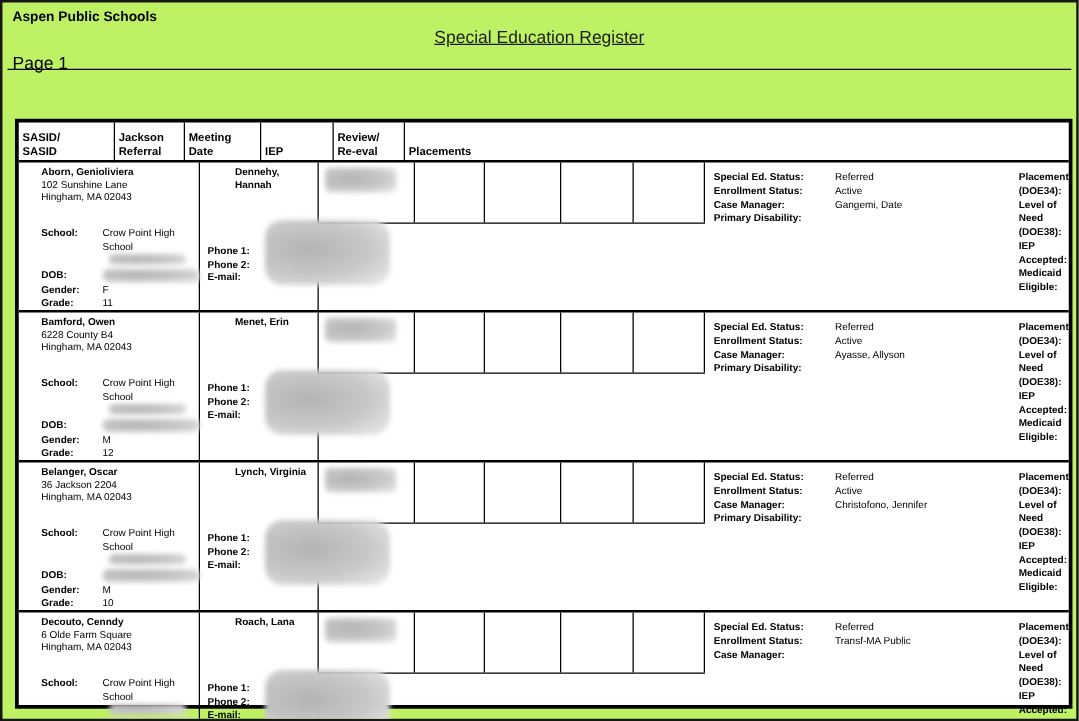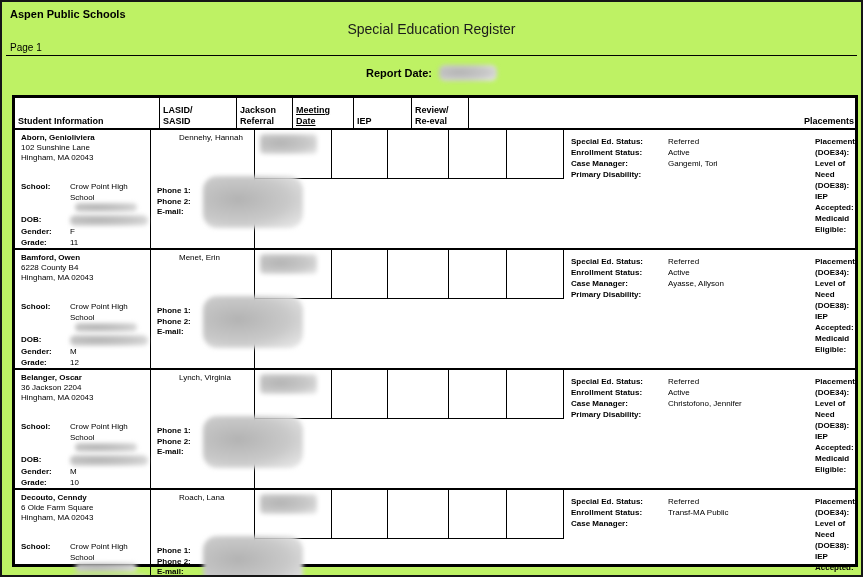--- a/index.html
+++ b/index.html
@@ -4,22 +4,22 @@
 <style>
   * { margin:0; padding:0; box-sizing:border-box; }
   html,body { background:#888; }
   .page {
     position:relative; width:863px; height:577px; background:#bef264;
     border:2px solid #161616; overflow:hidden;
     font-family:"Liberation Sans","DejaVu Sans",sans-serif; color:#000;
     font-size:8px;
   }
   .district { position:absolute; left:8px; top:6px; font-size:11px; font-weight:bold; }
-  .title    { position:absolute; left:0; right:0; top:19px; text-align:center; font-size:14px; color:#1c1c1c; }
-  .pagenum  { position:absolute; left:8px; top:40px; font-size:10px; }
+  .title    { position:absolute; left:0; right:0; top:19px; text-align:center; font-size:14px; color:#1c1c1c;text-decoration:underline; }
+  .pagenum  { position:absolute; left:8px; top:40px; font-size:14px; }
   .page-rule{ position:absolute; left:4px; right:4px; top:53px; border-top:1px solid #000; }
   .report-date-row { position:absolute; left:0; right:0; top:63px; display:flex; justify-content:center; align-items:center; }
   .rd-label { font-size:11px; font-weight:bold; }
 
   .blob {
     display:inline-block;
     background:radial-gradient(ellipse at 35% 45%, #b3b3b3 0%, #c9c9c9 55%, #e9e9e9 95%);
     filter:blur(2px); border-radius:6px;
   }
   .rd-blob   { width:58px; height:16px; margin-left:7px; }
@@ -36,74 +36,66 @@
   .th {
     border-right:1px solid #000; display:flex; flex-direction:column;
     justify-content:flex-end; padding:0 1px 2px 3px;
     font-weight:bold; font-size:9px; line-height:10.5px;
   }
   .th:last-child { border-right:none; }
   .c-student { width:145px; }
   .c-contact { width:155px; }
   .c-lasid   { width:77px; }
   .c-initial { width:56px; }
-  .c-meeting { width:61px;text-decoration:underline; }
+  .c-meeting { width:61px; }
   .c-iep     { width:58px; }
   .c-review  { width:57px; }
-  .c-place   { flex:1;text-align:right; }
+  .c-place   { flex:1; }
 
   .trow { display:flex; flex:1; }
   .trow + .trow { border-top:2px solid #000; }
   .cell { border-right:1px solid #000; }
-  .cell.c-student { padding:3px 2px 0 6px; }
+  .cell.c-student { padding:3px 2px 0 18px; }
   .cell.c-contact { padding:3px 2px 0 6px; position:relative; }
   .c-right { flex:1; display:flex; flex-direction:row; }
   .sub-top { height:49px; flex:none; display:flex; border-bottom:1px solid #000; }
   .sc { border-right:1px solid #000; }
   .sc.c-lasid { padding:4px 0 0 5px; }
   .sc.c-place { border-right:none; }
   .sub-bottom { flex:1; display:flex; padding-top:6px; }
   .status-left { width:251px; flex:none; padding-left:7px; }
   .status-right { flex:1; }
   .srow { display:flex; line-height:11px; font-size:8px; }
   .srow .k { font-weight:bold; }
   .status-left .srow .k { width:97px; flex:none; }
 
   .sname { font-weight:bold; line-height:10px; }
   .addr  { line-height:10px; }
   .kv-block { margin-top:19px; }
   .kv { display:flex; line-height:10.5px; }
   .kv .k { width:49px; flex:none; font-weight:bold; }
   .kv .v { flex:1; }
 
-  .cname { font-weight:normal; line-height:10px;padding-left:22px; }
+  .cname { font-weight:bold; line-height:10px;padding-left:22px; }
   .phone-block { margin-top:43px; }
   .phone-block .k { display:block; font-weight:bold; line-height:10.5px; }
 </style>
 </head>
 <body>
 
 <div class="page">
   <div class="district">Aspen Public Schools</div>
   <div class="title">Special Education Register</div>
   <div class="pagenum">Page 1</div>
   <div class="page-rule"></div>
-  <div class="report-date-row">
-    <span class="rd-label">Report Date:</span>
-    <span class="blob rd-blob"></span>
-  </div>
 
   <div class="report-table">
     <div class="thead">
-      <div class="th c-student">
-        <span>Student Information</span>
-          <span></span>
-      </div>
       <div class="th c-lasid">
-        <span>LASID/</span>
+        <span>SASID/</span>
           <span>SASID</span>
       </div>
       <div class="th c-initial">
         <span>Jackson</span>
           <span>Referral</span>
       </div>
       <div class="th c-meeting">
         <span>Meeting</span>
           <span>Date</span>
       </div>
@@ -173,21 +165,21 @@
           <div class="srow">
             <span class="k">Special Ed. Status:</span>
             <span class="v">Referred</span>
           </div>
           <div class="srow">
             <span class="k">Enrollment Status:</span>
             <span class="v">Active</span>
           </div>
           <div class="srow">
             <span class="k">Case Manager:</span>
-            <span class="v">Gangemi, Tori</span>
+            <span class="v">Gangemi, Date</span>
           </div>
           <div class="srow">
             <span class="k">Primary Disability:</span>
             <span class="v"></span>
           </div>
         </div>
         <div class="status-right">
           <div class="srow">
                 <span class="k">Placement (DOE34):</span>
               </div>

